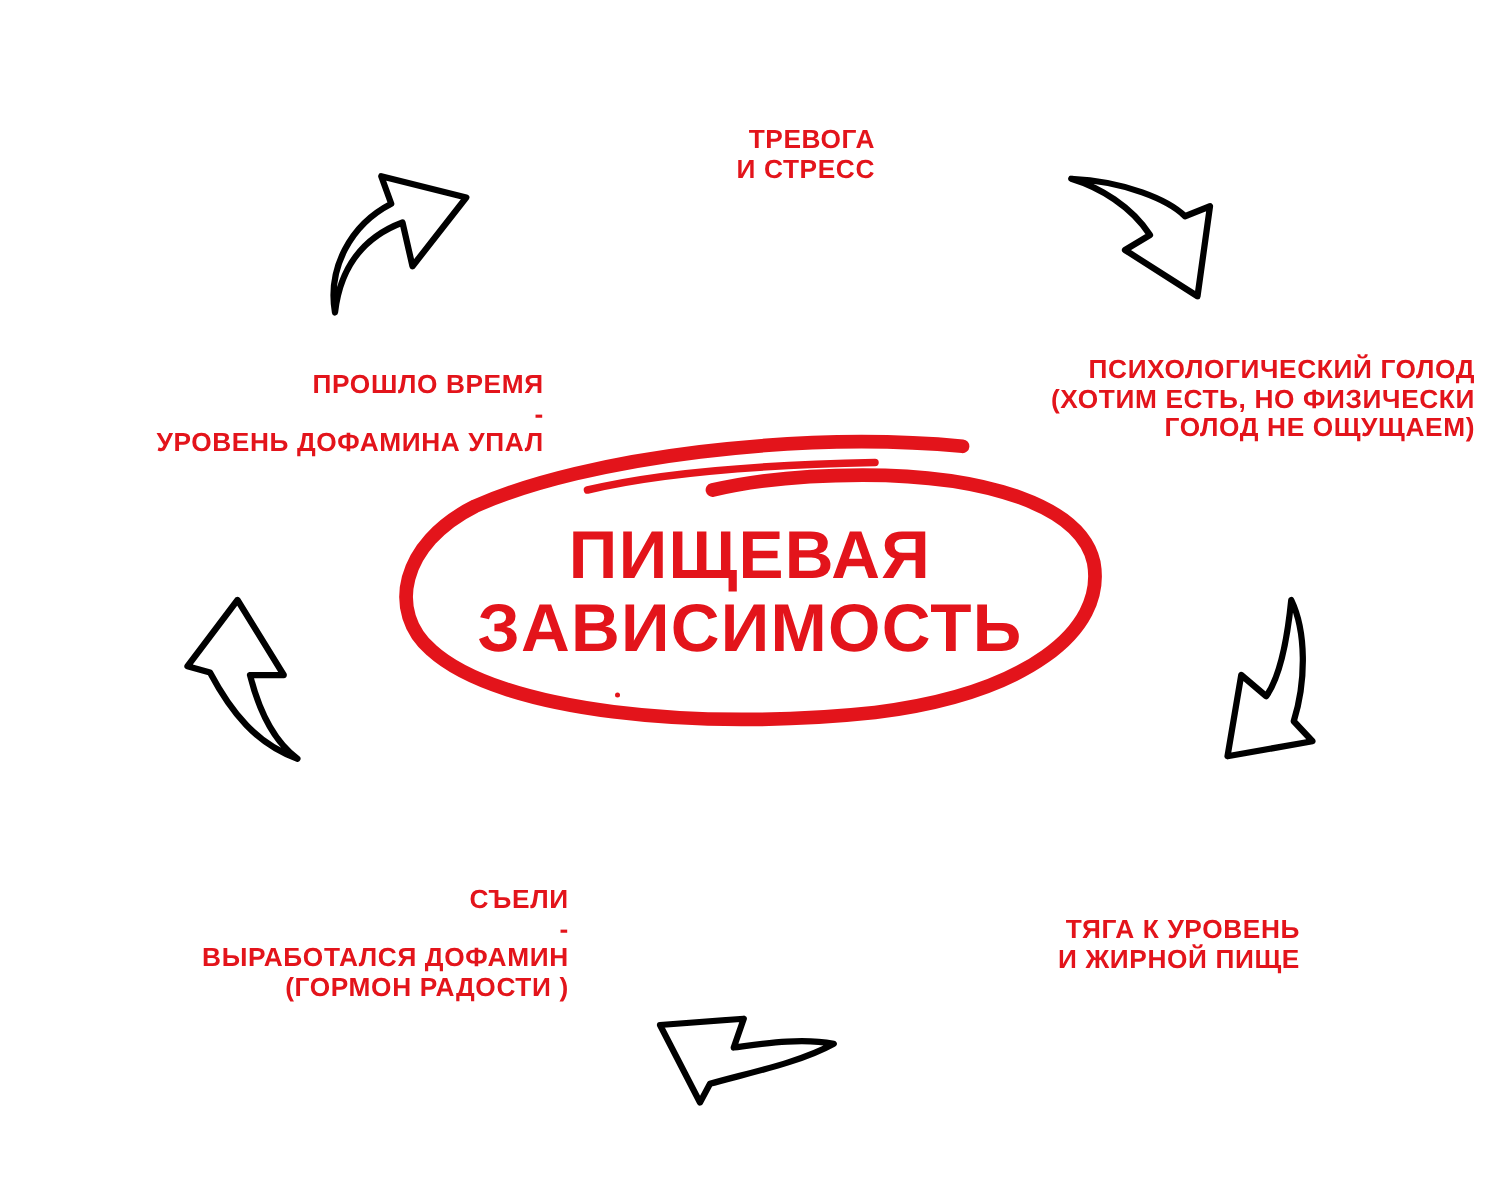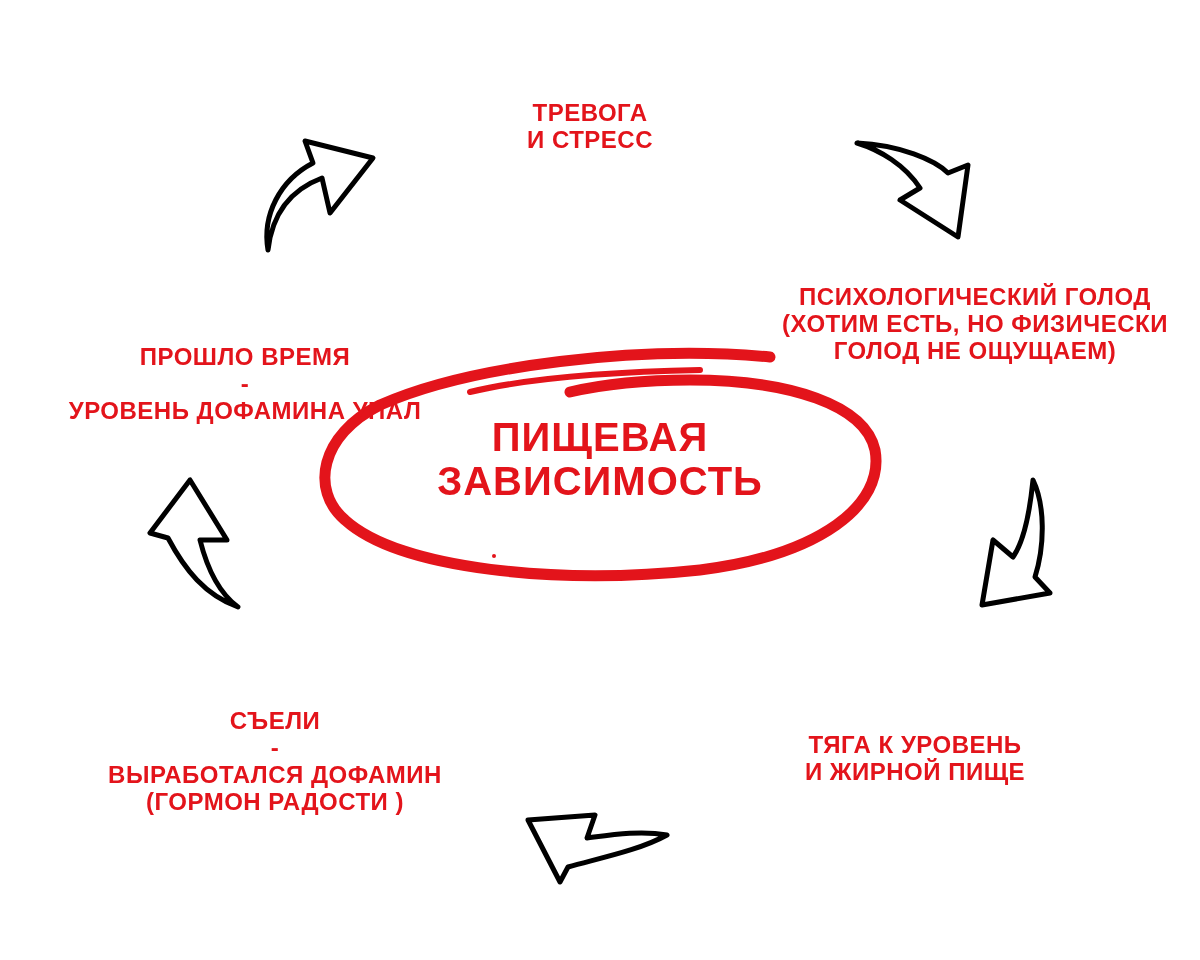--- a/index.html
+++ b/index.html
@@ -6,25 +6,25 @@
   body {
     width: 1200px; height: 960px; background: #ffffff;
     position: relative; overflow: hidden;
     font-family: "Liberation Sans", "DejaVu Sans", sans-serif;
   }
   .label {
     position: absolute; color: #e3141b; font-weight: bold;
     text-align: center; line-height: 1.12; white-space: pre-line;
     letter-spacing: 0.5px;
   }
-  .node-text { font-size: 24px; }
+  .node-text { font-size: 21px; text-align: right; }
   .center-title {
     position: absolute; left: 330px; top: 415px; width: 540px;
     text-align: center; color: #e3141b; font-weight: bold;
-    font-size: 40px; line-height: 1.1; letter-spacing: 1px;
+    font-size: 54px; line-height: 1.1; letter-spacing: 1px;
     white-space: pre-line;
   }
   svg.layer { position: absolute; left: 0; top: 0; }
 </style>
 </head>
 <body>
 
 <svg class="layer" width="1200" height="960">
   <path d="M 770 357 C 640 345, 470 365, 380 405 C 320 435, 310 490, 345 520 C 400 570, 560 585, 700 570 C 820 555, 885 505, 875 450 C 865 405, 790 380, 690 380 C 640 380, 600 385, 570 392" fill="none" stroke="#e3141b" stroke-width="11" stroke-linecap="round"></path>
   <path d="M 700 370 C 600 372, 520 380, 470 392" fill="none" stroke="#e3141b" stroke-width="6" stroke-linecap="round"></path>
@@ -53,15 +53,15 @@
 И СТРЕСС</div>
 <div class="label node-text" style="left:770px; top:284px; width:410px;">ПСИХОЛОГИЧЕСКИЙ ГОЛОД
 (ХОТИМ ЕСТЬ, НО ФИЗИЧЕСКИ
 ГОЛОД НЕ ОЩУЩАЕМ)</div>
 <div class="label node-text" style="left:790px; top:732px; width:250px;">ТЯГА К УРОВЕНЬ
 И ЖИРНОЙ ПИЩЕ</div>
 <div class="label node-text" style="left:95px; top:708px; width:360px;">СЪЕЛИ
 -
 ВЫРАБОТАЛСЯ ДОФАМИН
 (ГОРМОН РАДОСТИ )</div>
-<div class="label node-text" style="left:55px; top:296px; width:380px;margin-top:48px;">ПРОШЛО ВРЕМЯ
+<div class="label node-text" style="left:55px; top:296px; width:380px;">ПРОШЛО ВРЕМЯ
 -
 УРОВЕНЬ ДОФАМИНА УПАЛ</div>
 
 </body></html>

